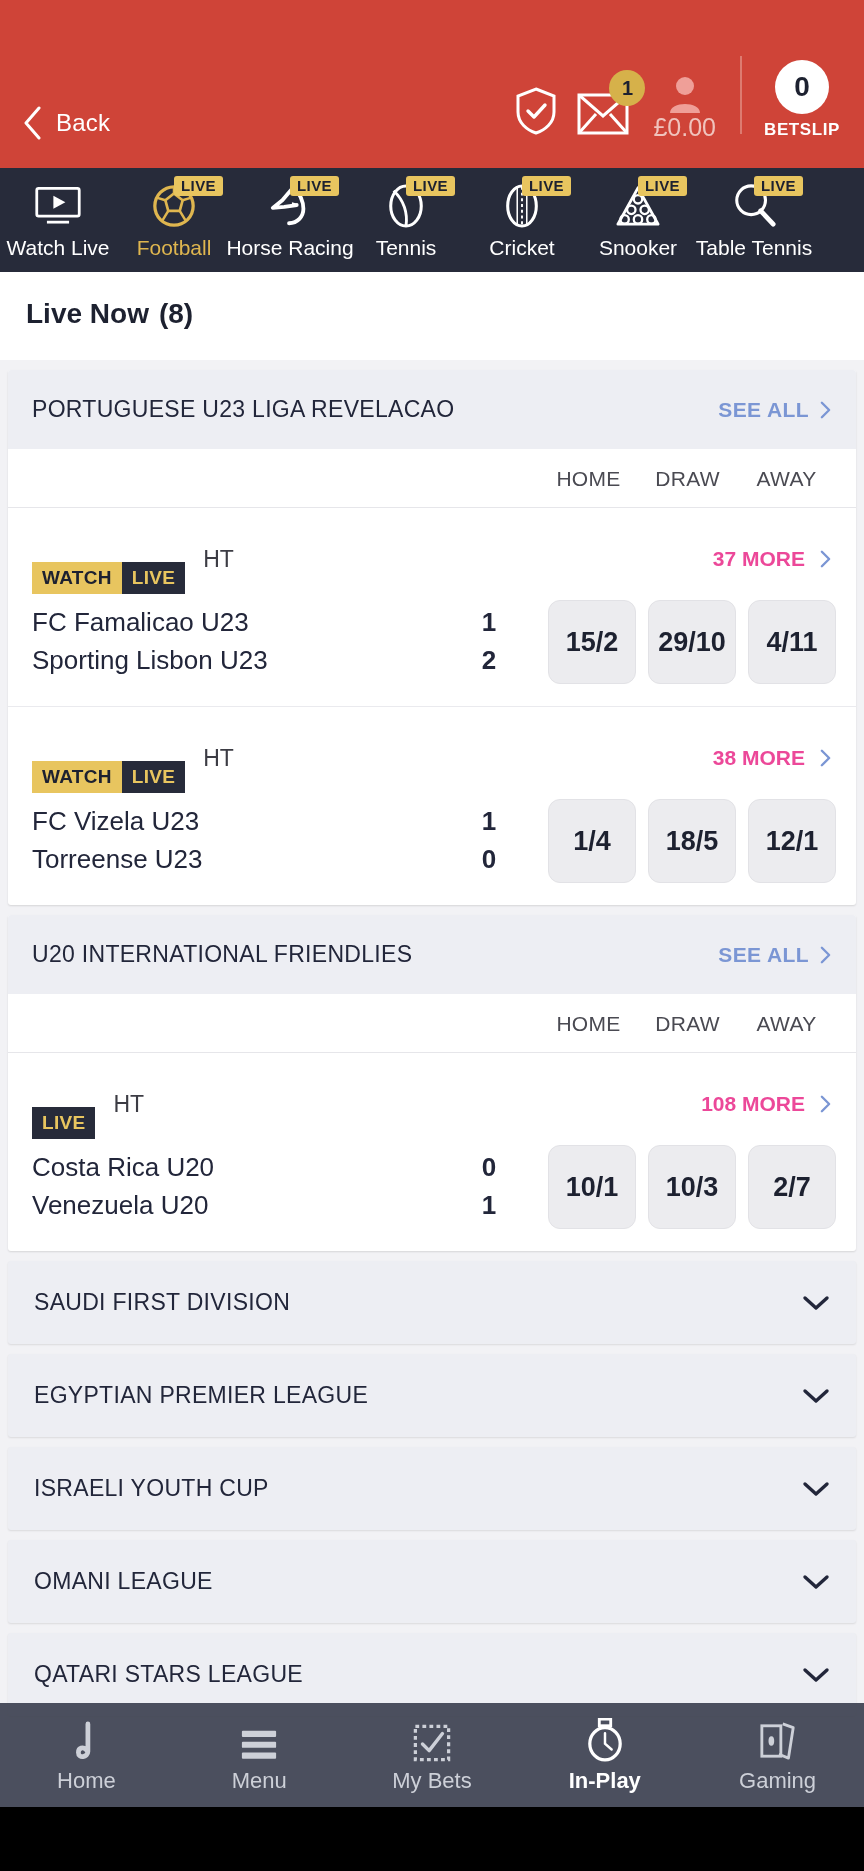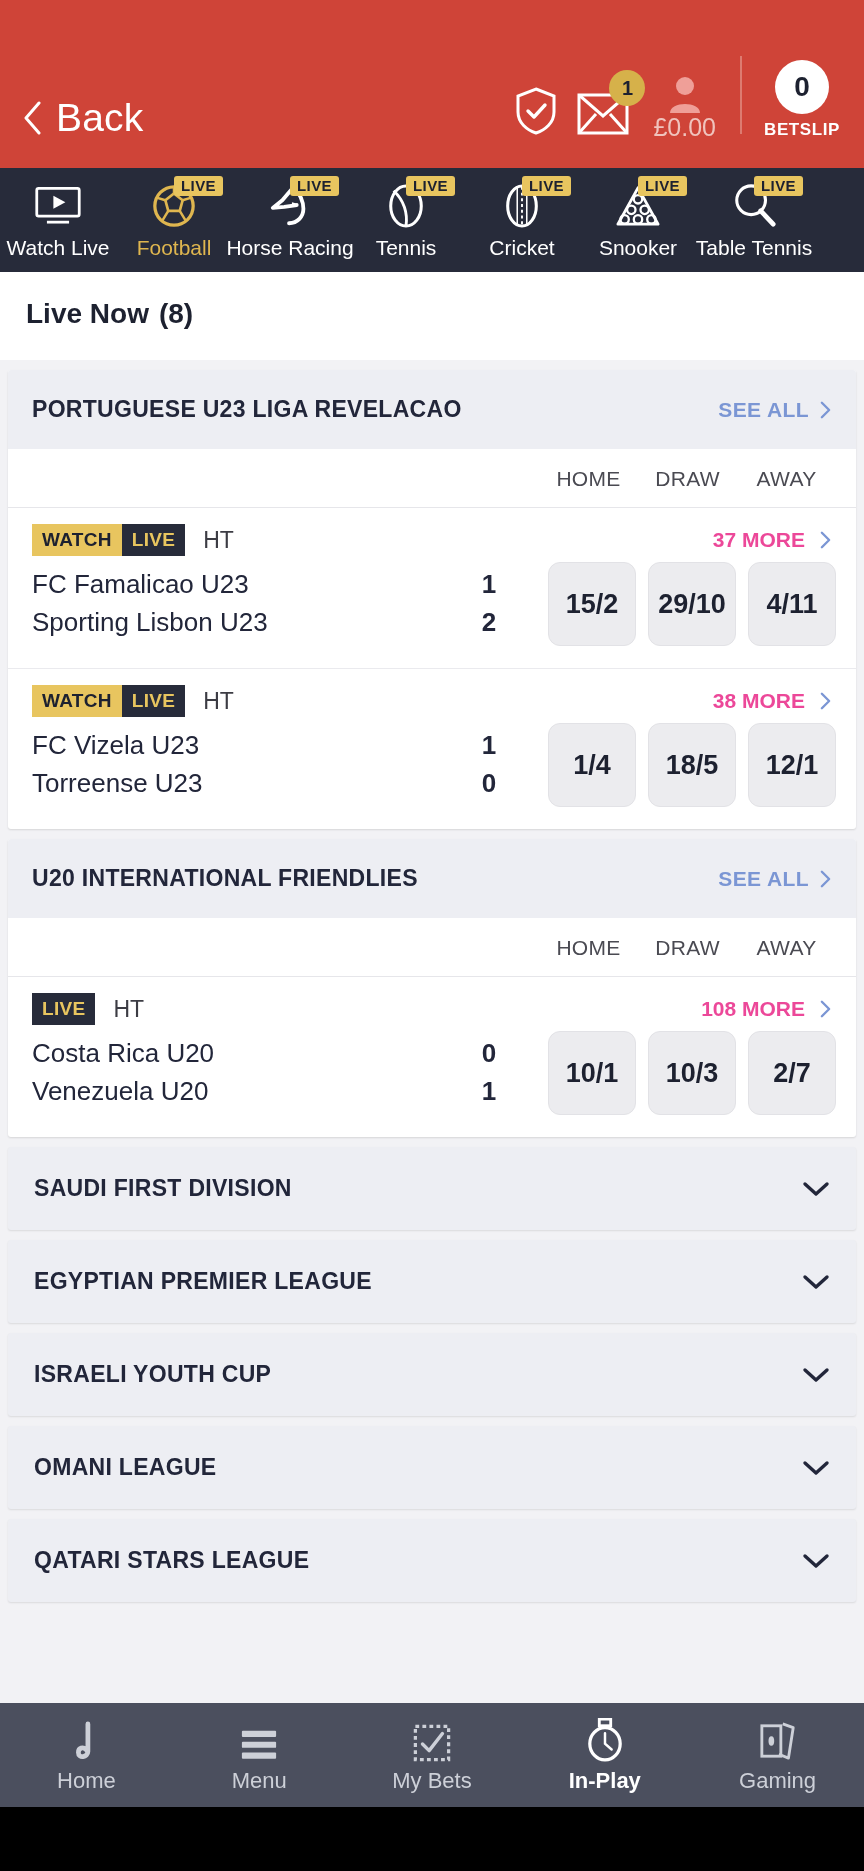--- a/index.html
+++ b/index.html
@@ -12,21 +12,21 @@
   .screen { position:relative; width:864px; height:1871px; background:#f2f2f5; overflow:hidden; }
 
   
   .topbar {
     position:relative; height:168px; background:#cf4438;
     display:flex; align-items:flex-end; padding:0 24px 28px 22px;
   }
   .back-btn { display:flex; align-items:center; gap:14px; color:#fff; cursor:pointer; }
   .back-chev { width:20px; height:34px; position:relative; flex:0 0 auto; }
   .back-chev svg { display:block; }
-  .back-label { font-size:39px; font-weight:400; color:#fff; letter-spacing:.2px; }
+  .back-label { font-size:24px; font-weight:400; color:#fff; letter-spacing:.2px; }
 
   .top-right { margin-left:auto; display:flex; align-items:flex-end; gap:0; }
   .shield-ic { width:46px; height:50px; margin:0 18px 4px 0; }
   .mail-block { position:relative; margin:0 8px 4px 0; }
   .mail-ic { width:52px; height:44px; display:block; }
   .mail-badge {
     position:absolute; top:-22px; right:-16px;
     width:36px; height:36px; border-radius:50%;
     background:#d8b košík; background:#d6b14a;
     color:#1d2130; font-size:20px; font-weight:700;
@@ -76,31 +76,31 @@
   .card { background:#fff; margin:10px 8px 0; border-radius:3px; box-shadow:0 1px 2px rgba(0,0,0,.12); }
   .mainmarkets { display:flex; align-items:center; padding:34px 26px 40px; gap:22px; }
   .mm-title { font-size:30px; font-weight:700; color:#7b96d4; }
   .mm-change { font-size:21px; font-weight:700; color:#1d2130; letter-spacing:.5px; display:flex; align-items:center; gap:10px; cursor:pointer; }
 
   .league-card { background:#fff; margin:10px 8px 0; border-radius:3px; box-shadow:0 1px 2px rgba(0,0,0,.12); overflow:hidden; }
   .league-hdr {
     background:#edeef3; display:flex; align-items:center; justify-content:space-between;
     padding:26px 24px; cursor:pointer;
   }
-  .league-name { font-size:23px; font-weight:700; color:#22263a; letter-spacing:.3px; }
+  .league-name { font-size:23px; font-weight:400; color:#22263a; letter-spacing:.3px; }
   .see-all { font-size:21px; font-weight:700; color:#7b96d4; display:flex; align-items:center; gap:10px; letter-spacing:.4px; }
 
   .colhdr { display:flex; align-items:center; padding:18px 20px 16px; border-bottom:1px solid #e6e6ea; }
   .colhdr .spacer { flex:1; }
   .colhdr .ch { width:99px; text-align:center; font-size:21px; color:#4a4a52; letter-spacing:.3px; }
 
   .match { padding:16px 20px 22px; border-bottom:1px solid #eaeaee; }
   .match:last-child { border-bottom:none; }
   .match-top { display:flex; align-items:center; padding:0 4px 6px; }
-  .badges { display:flex; align-items:center; }
+  .badges { display:flex; align-items:center;margin-top:38px; }
   .b-watch {
     background:#e8c55f; color:#1d2130; font-size:19px; font-weight:700;
     padding:6px 10px 7px; letter-spacing:.3px; line-height:1;
   }
   .b-live {
     background:#272b3a; color:#e8c55f; font-size:19px; font-weight:700;
     padding:6px 10px 7px; letter-spacing:.3px; line-height:1;
   }
   .m-status { font-size:23px; color:#3c3c44; margin-left:18px; }
   .m-more { margin-left:auto; font-size:21px; font-weight:700; color:#ec4899; display:flex; align-items:center; gap:14px; }

